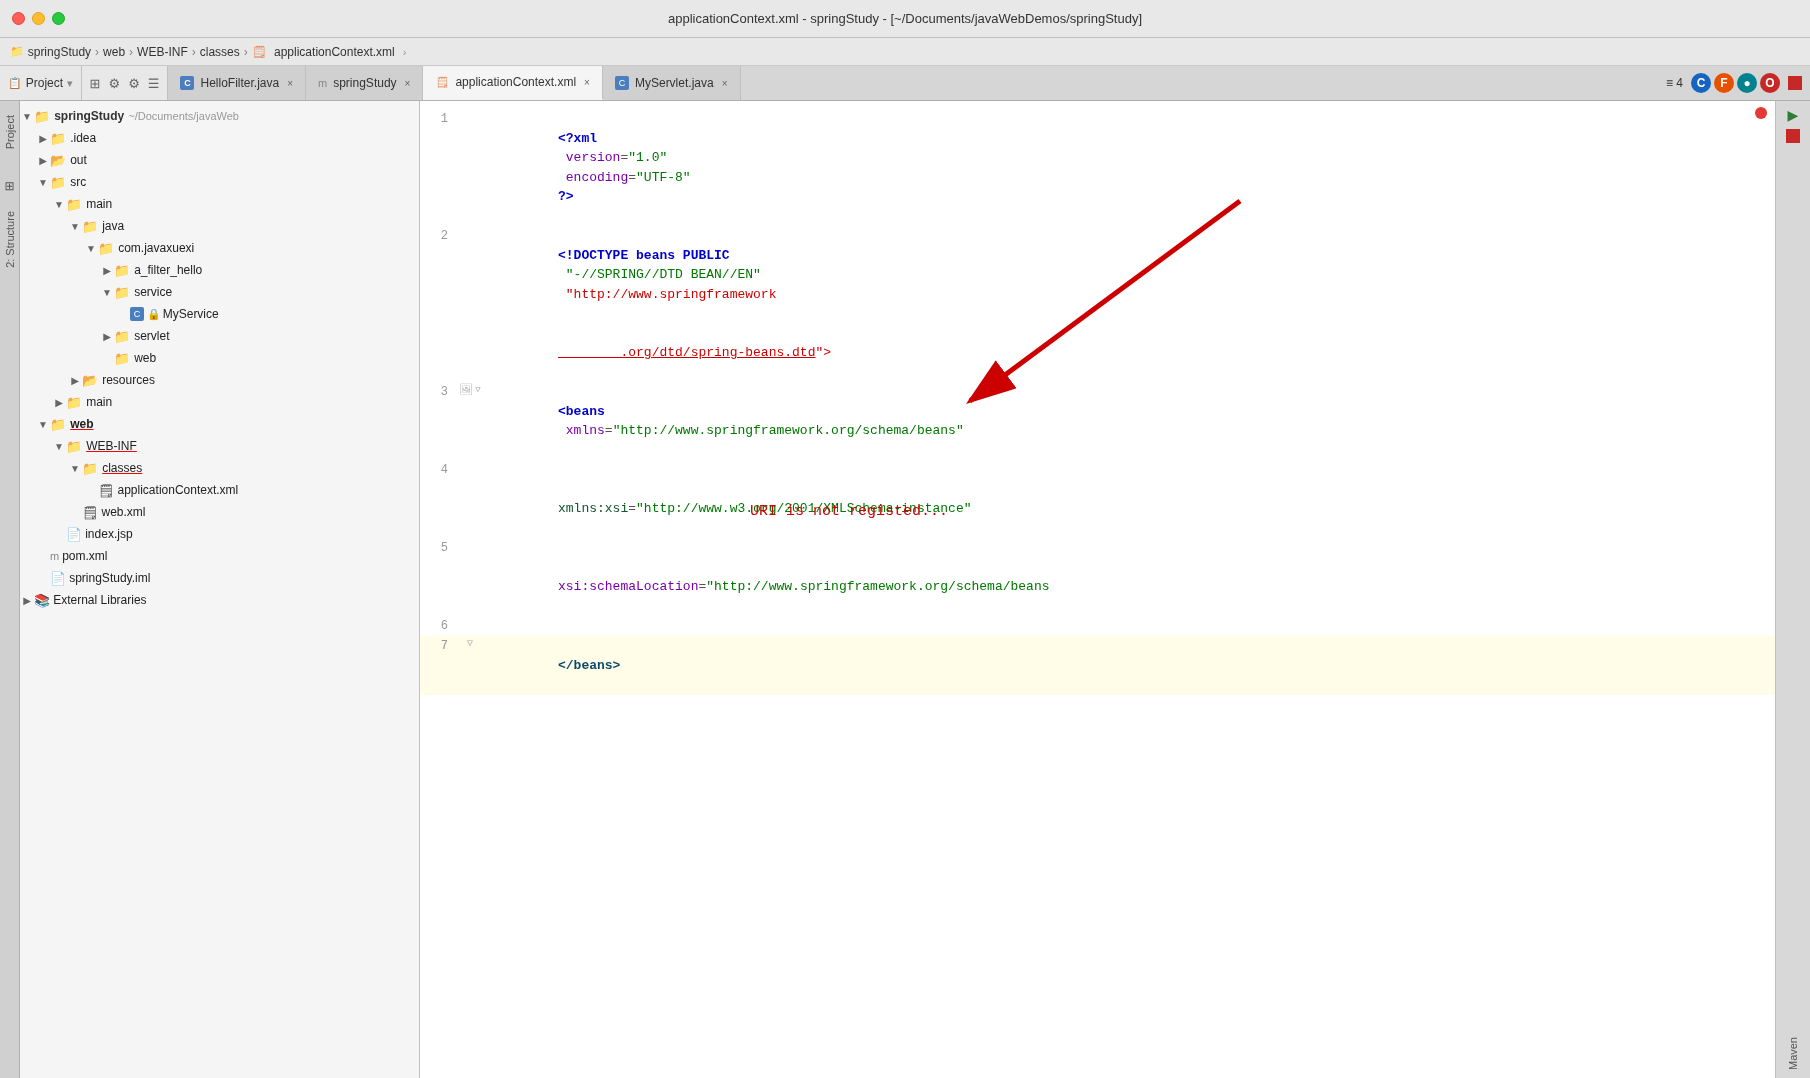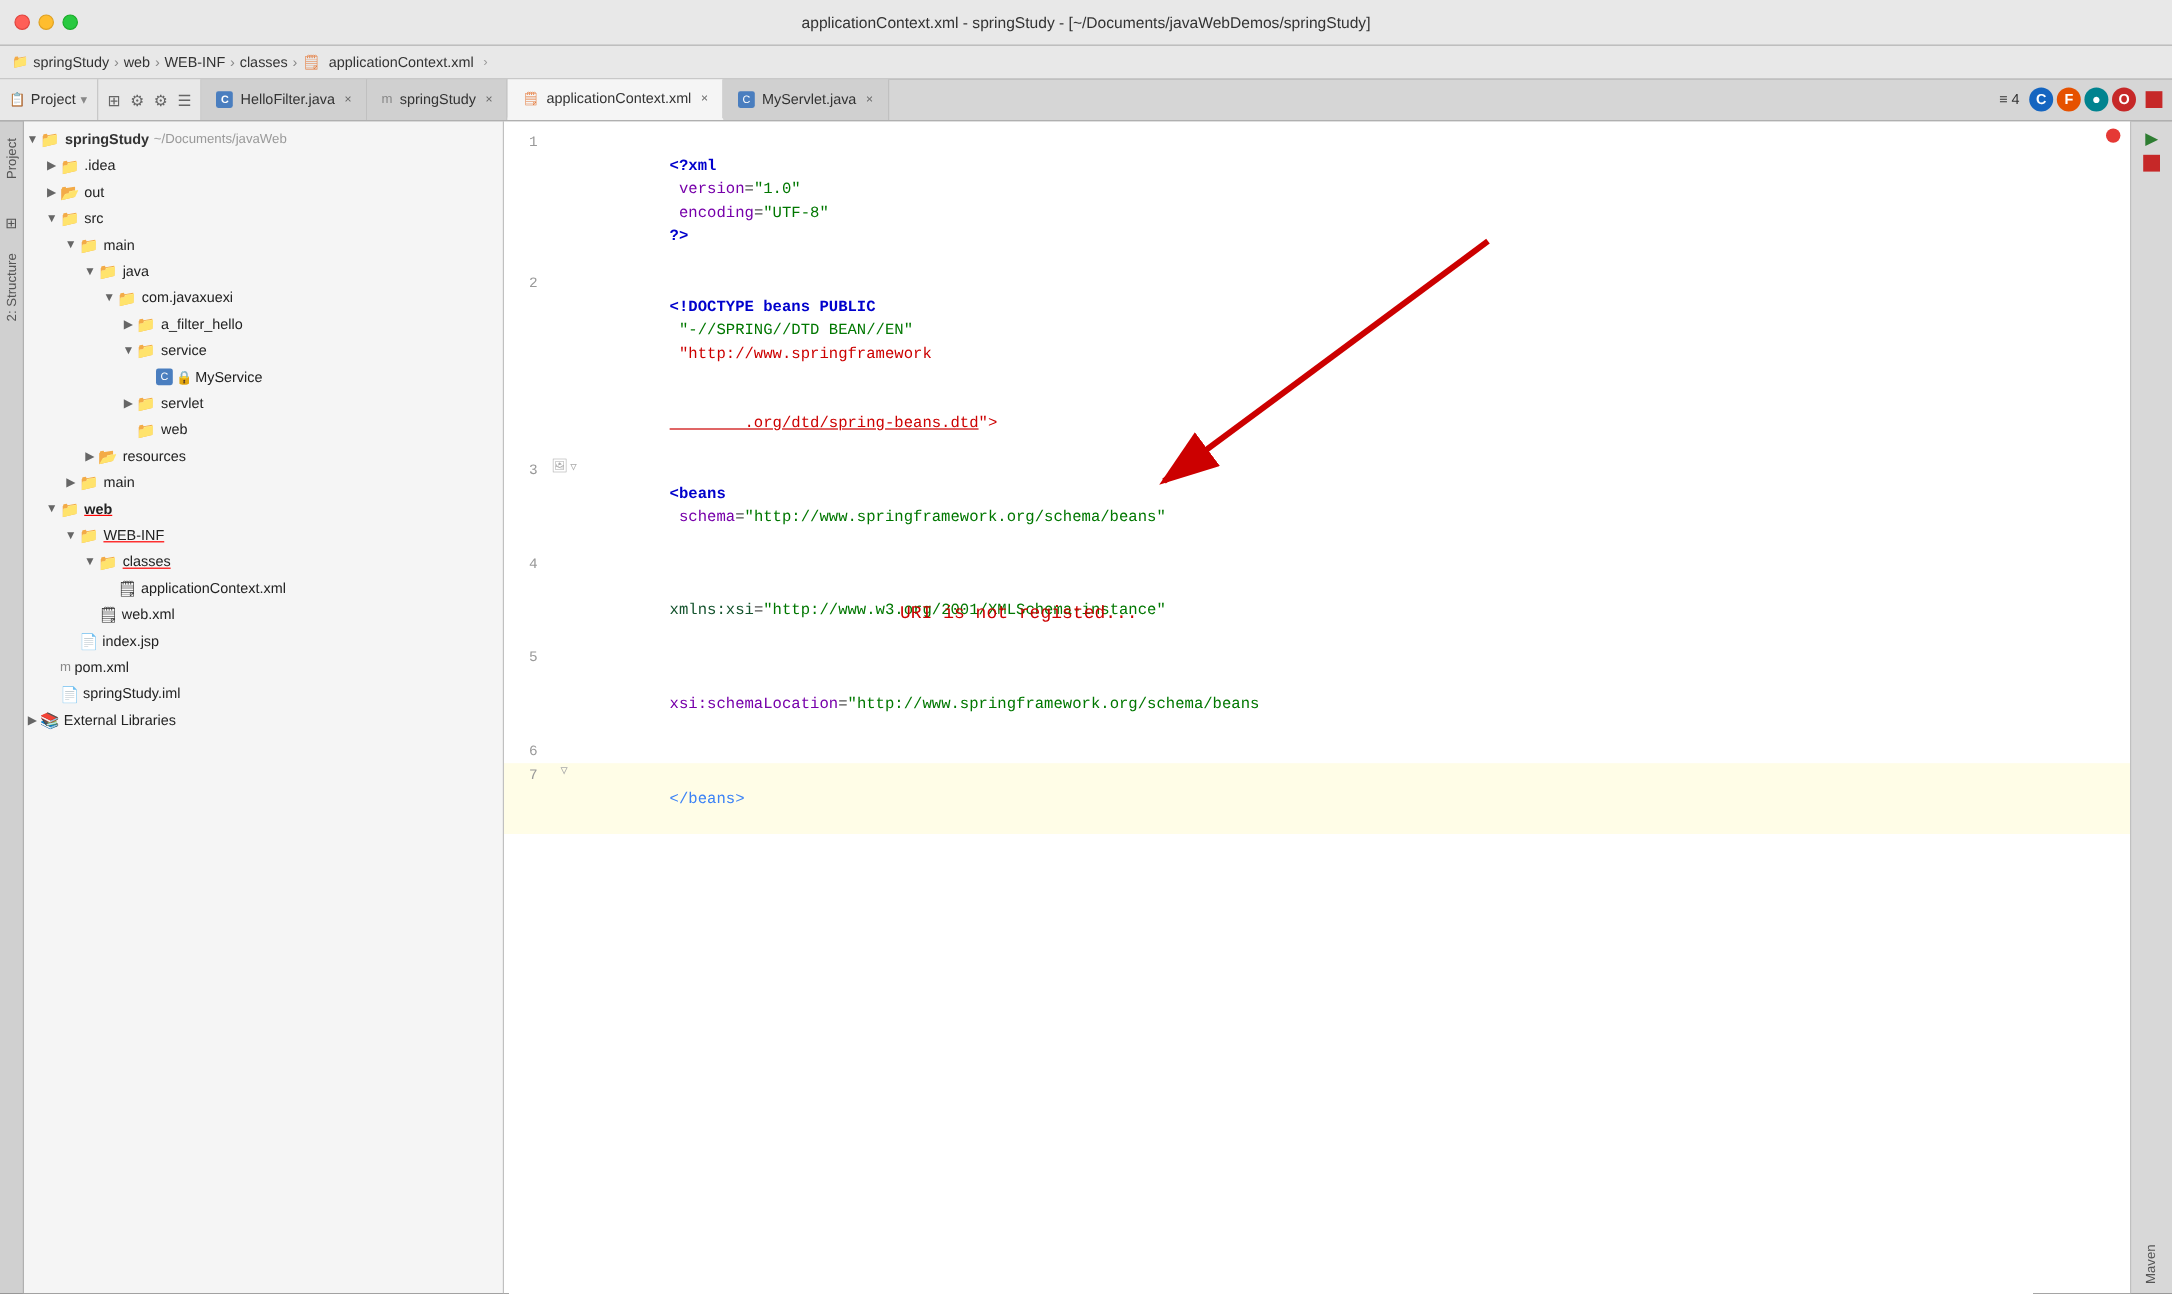--- a/index.html
+++ b/index.html
@@ -595,21 +595,21 @@
       <div class="code-line">
         <div class="line-num">3</div>
         <div class="line-gutter">
           <span class="gutter-fold" style="display:flex;gap:2px;align-items:center;">
             <span style="font-size:11px;">🖼</span>
             <span style="font-size:9px;color:#aaa;">▽</span>
           </span>
         </div>
         <div class="code-text">
           <span style="color:#0000cc; font-weight:bold;">&lt;beans</span>
-          <span style="color:#7700aa;"> schema</span><span style="color:#555;">=</span><span style="color:#007700;">"http://www.springframework.org/schema/beans"</span>
+          <span style="color:#7700aa;"> xmlns</span><span style="color:#555;">=</span><span style="color:#007700;">"http://www.springframework.org/schema/beans"</span>
         </div>
       </div>
 
       <div class="code-line">
         <div class="line-num">4</div>
         <div class="line-gutter"></div>
         <div class="code-text">
           &nbsp;&nbsp;&nbsp;&nbsp;&nbsp;&nbsp;&nbsp;
           <span style="color:#14532d;">xmlns:xsi</span><span style="color:#555;">=</span><span style="color:#007700;">"http://www.w3.org/2001/XMLSchema-instance"</span>
         </div>
@@ -630,21 +630,21 @@
         <div class="line-gutter"></div>
         <div class="code-text">&nbsp;</div>
       </div>
 
       <div class="code-line highlight-bg">
         <div class="line-num">7</div>
         <div class="line-gutter">
           <span class="gutter-fold">▽</span>
         </div>
         <div class="code-text">
-          <span style="color:#3b82f6; font-weight:normal;">&lt;/beans&gt;</span>
+          <span style="color:#0c4a6e; font-weight:bold;">&lt;/beans&gt;</span>
         </div>
       </div>
 
       <svg style="position:absolute; top:80px; left:500px; width:450px; height:300px; pointer-events:none; overflow:visible;">
 
         <defs>
           <marker id="arrowhead" markerWidth="10" markerHeight="7" refX="9" refY="3.5" orient="auto">
             <polygon points="0 0, 10 3.5, 0 7" fill="#cc0000"></polygon>
           </marker>
         </defs>

